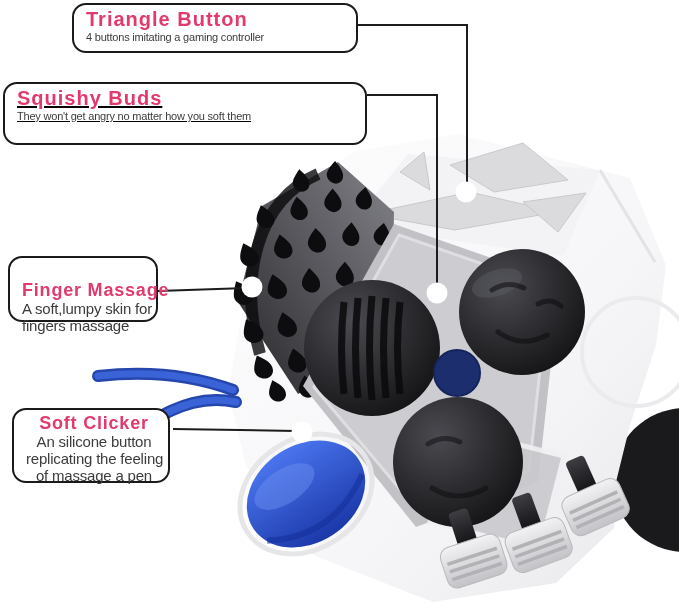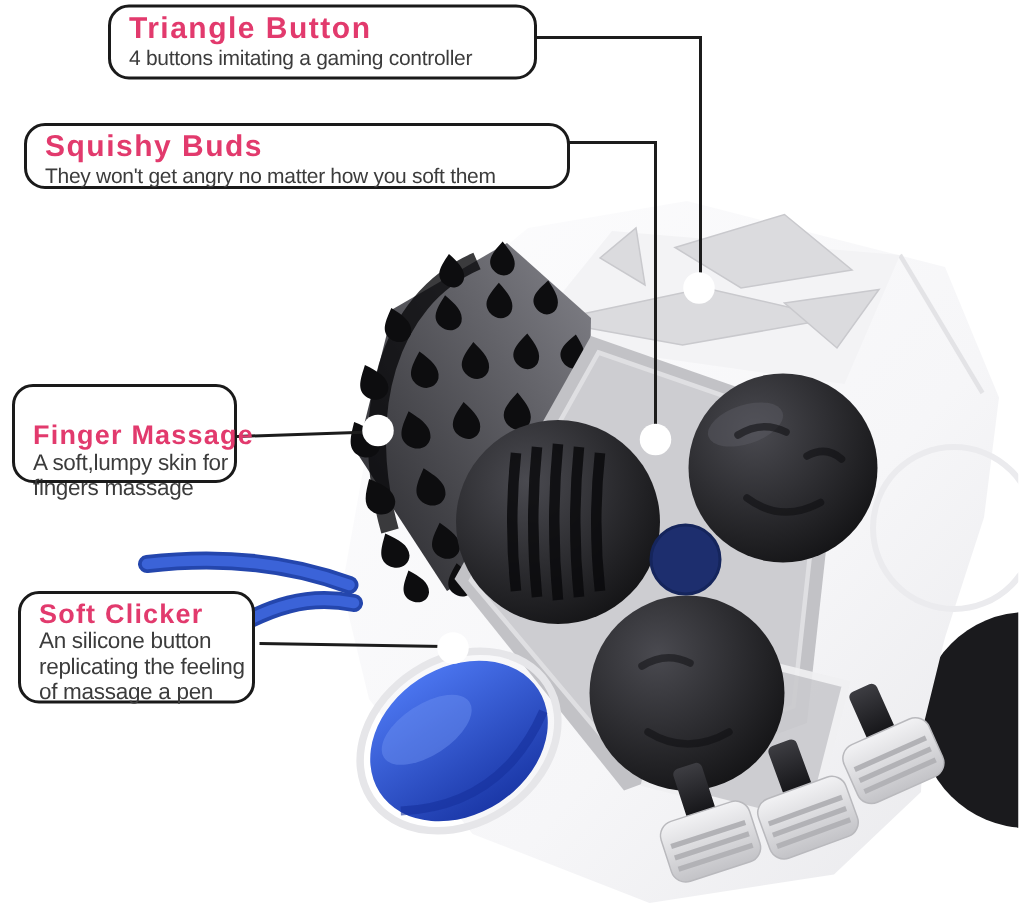--- a/index.html
+++ b/index.html
@@ -12,29 +12,29 @@
   .callout{
     position:absolute;box-sizing:border-box;background:#ffffff;
     border:2.5px solid var(--c-border,#1a1a1a);border-radius:14px;
     padding:3px 6px 4px 12px;z-index:5;
   }
   .co-title{
     color:var(--c-accent,#e23a6d);font-weight:bold;font-size:20px;
     letter-spacing:1px;line-height:1.15;white-space:nowrap;
   }
   .co-line{
-    color:var(--c-text,#3c3c3c);font-size:14px;line-height:1.13;
+    color:var(--c-text,#3c3c3c);font-size:11px;line-height:1.13;
     letter-spacing:-0.2px;white-space:nowrap;
   }
   .small .co-title{font-size:18px;letter-spacing:0.8px;}
   .small .co-line{font-size:15px;}
   .co1{left:72px;top:3px;width:286px;height:50px;}
-  .co2{left:16px;top:82px;width:364px;height:44px;}
+  .co2{left:3px;top:82px;width:364px;height:63px;text-decoration:underline;}
   .co3{left:8px;top:256px;width:150px;height:66px;padding-top:22px;}
-  .co4{left:12px;top:394px;width:158px;height:75px;}
+  .co4{left:12px;top:408px;width:158px;height:75px;text-align:center;}
 </style>
 </head>
 <body>
 
 <div class="stage">
 
   <svg class="art" width="679" height="603" viewBox="0 0 679 603">
     <defs>
       <linearGradient id="bodyGrad" x1="0" y1="0" x2="1" y2="1">
         <stop offset="0" stop-color="#fdfdfe"></stop>

